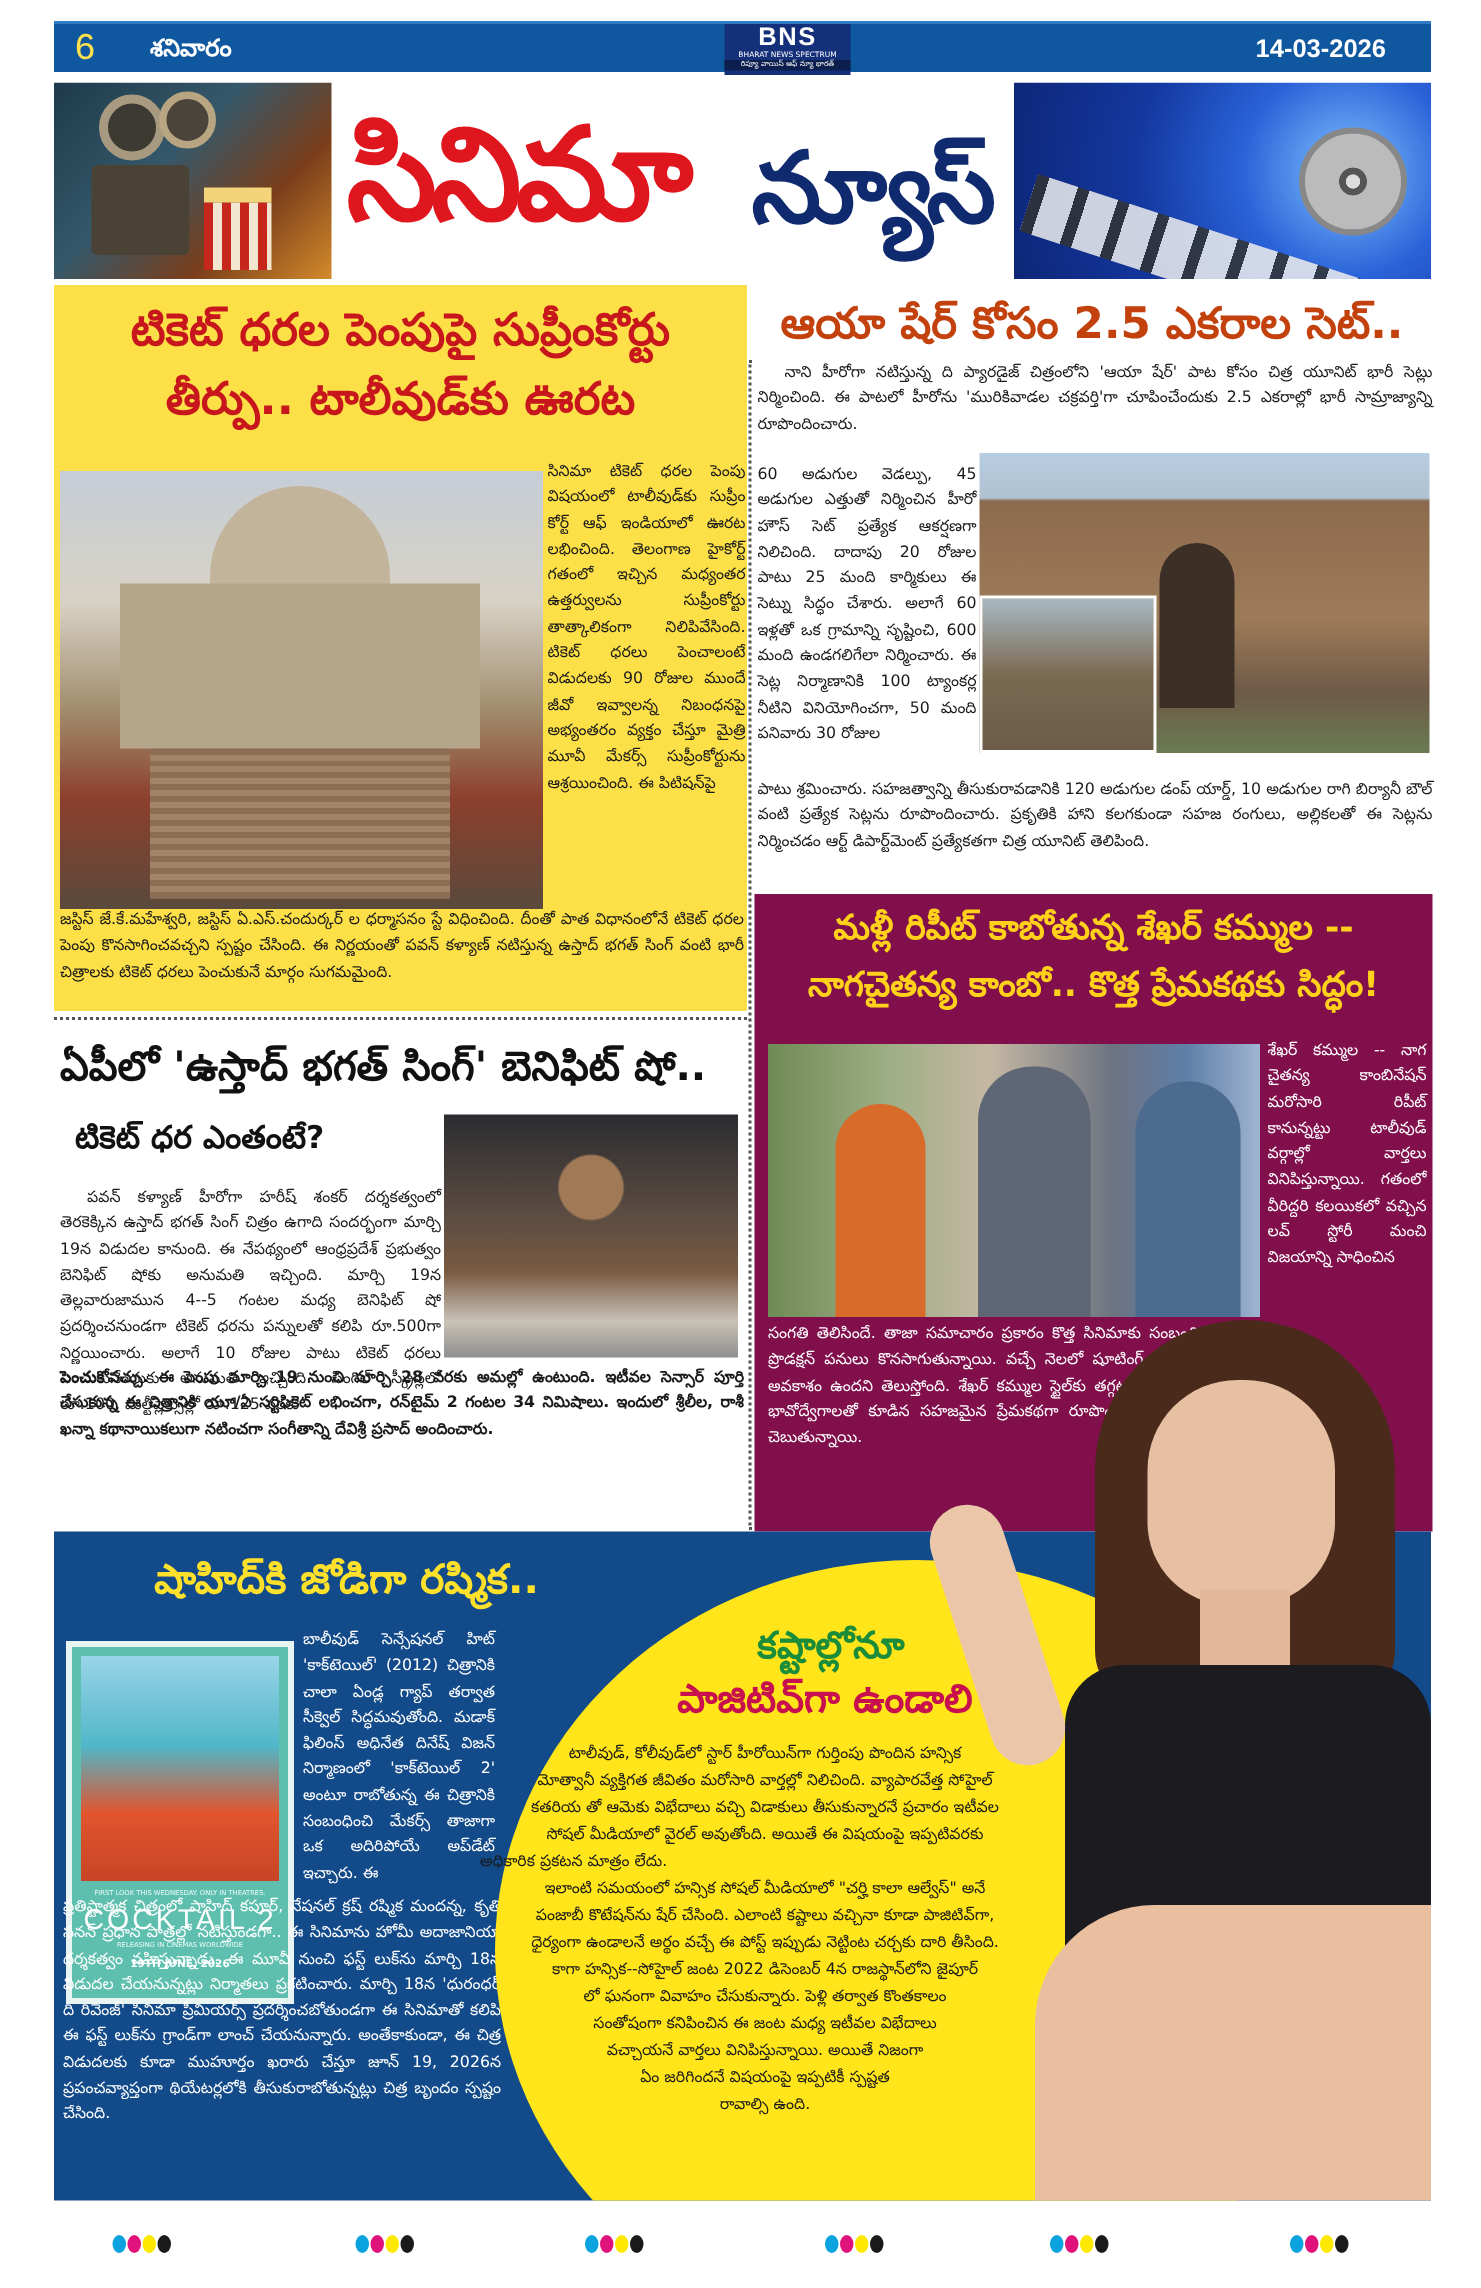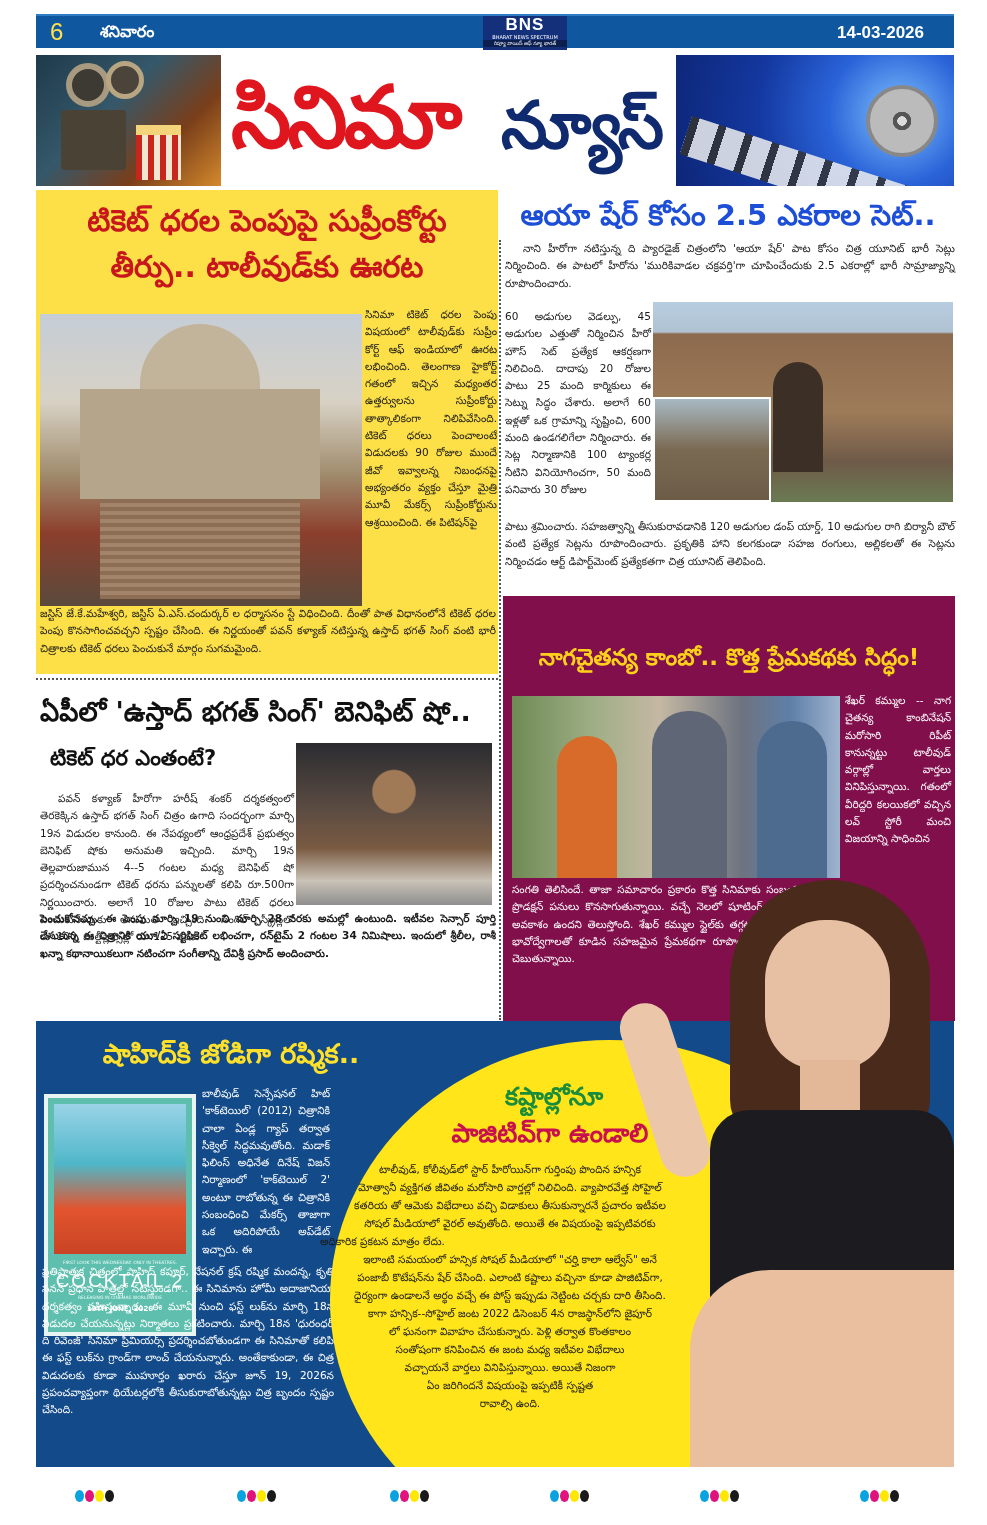--- a/index.html
+++ b/index.html
@@ -37,21 +37,21 @@
   .a1 .img .body { left: 40px; top: 75px; width: 240px; height: 110px; background: #b5a58a; }
   .a1 .img .steps { left: 60px; top: 185px; width: 200px; height: 100px; background: repeating-linear-gradient(180deg,#8e6d55 0 4px,#a2846a 4px 8px); }
   .txt { font-family: "DejaVu Sans", sans-serif; font-size: 10.5px; line-height: 17.3px; color: #1a1a1a; text-align: justify; }
   .a1 .col { left: 329px; top: 116px; width: 132px; }
   .a1 .full { left: 4px; top: 415px; width: 456px; }
 
   .vdiv { left: 499px; top: 240px; width: 0; height: 780px; border-left: 2px dotted #555; }
   .hdiv { left: 36px; top: 678px; width: 462px; border-top: 2px dotted #555; }
 
   
-  .a2 h1 { position: absolute; left: 503px; top: 193px; width: 450px; text-align: center; color: #1d4ed8; font-size: 29px; font-weight: bold; line-height: 44px; }
+  .a2 h1 { position: absolute; left: 503px; top: 193px; width: 450px; text-align: center; color: #c2410c; font-size: 29px; font-weight: bold; line-height: 44px; }
   .a2 .intro { left: 505px; top: 240px; width: 450px; text-indent: 18px; }
   .a2 .col { left: 505px; top: 308px; width: 146px; }
   .a2 .img { left: 653px; top: 302px; width: 300px; height: 200px; background: linear-gradient(180deg,#b7cde0 0%,#b0c2d2 15%,#8c6a4d 16%,#9e7b58 55%,#6e5a48 80%,#6a7b52 100%); }
   .a2 .img .arch { left: 120px; top: 60px; width: 50px; height: 110px; background: #3b2f26; border-radius: 25px 25px 0 0; }
   .a2 .img .inset { left: 0; top: 95px; width: 118px; height: 105px; background: linear-gradient(180deg,#a8b9c3,#7b6a52 50%,#6c5b47); border: 2px solid #fff; }
   .a2 .full { left: 505px; top: 518px; width: 450px; }
 
   
   .a3 h1 { position: absolute; left: 40px; top: 692px; width: 460px; text-align: left; color: #111; font-size: 27px; font-weight: bold; line-height: 40px; }
   .a3 h2 { position: absolute; left: 50px; top: 738px; color: #111; font-size: 21px; font-weight: bold; line-height: 40px; }
@@ -161,21 +161,21 @@
 <div class="a3">
   <h1>ఏపీలో 'ఉస్తాద్ భగత్ సింగ్' బెనిఫిట్ షో..</h1>
   <h2>టికెట్ ధర ఎంతంటే?</h2>
   <div class="abs img"></div>
   <p class="abs txt col">పవన్ కళ్యాణ్ హీరోగా హరీష్ శంకర్ దర్శకత్వంలో తెరకెక్కిన ఉస్తాద్ భగత్ సింగ్ చిత్రం ఉగాది సందర్భంగా మార్చి 19న విడుదల కానుంది. ఈ నేపథ్యంలో ఆంధ్రప్రదేశ్ ప్రభుత్వం బెనిఫిట్ షోకు అనుమతి ఇచ్చింది. మార్చి 19న తెల్లవారుజామున 4--5 గంటల మధ్య బెనిఫిట్ షో ప్రదర్శించనుండగా టికెట్ ధరను పన్నులతో కలిపి రూ.500గా నిర్ణయించారు. అలాగే 10 రోజుల పాటు టికెట్ ధరలు పెంచుకునేందుకు అనుమతి ఇచ్చింది. సింగిల్ స్క్రీన్లలో రూ.100, మల్టీప్లెక్సుల్లో రూ.125 వరకు</p>
   <p class="abs txt full">పెంచుకోవచ్చు. ఈ పెంపు మార్చి 19 నుంచి మార్చి 28 వరకు అమల్లో ఉంటుంది. ఇటీవల సెన్సార్ పూర్తి చేసుకున్న ఈ చిత్రానికి యూ/ఏ సర్టిఫికెట్ లభించగా, రన్‌టైమ్ 2 గంటల 34 నిమిషాలు. ఇందులో శ్రీలీల, రాశీ ఖన్నా కథానాయికలుగా నటించగా సంగీతాన్ని దేవిశ్రీ ప్రసాద్ అందించారు.</p>
 </div>
 
 <div class="abs a4">
   <h1>
-    <br>
+    <span>మళ్లీ రిపీట్ కాబోతున్న శేఖర్ కమ్ముల --</span><br>
     <span>నాగచైతన్య కాంబో.. కొత్త ప్రేమకథకు సిద్ధం!</span>
   </h1>
   <div class="abs img">
     <div class="abs p1"></div>
     <div class="abs p2"></div>
     <div class="abs p3"></div>
   </div>
   <p class="abs txt col">శేఖర్ కమ్ముల -- నాగ చైతన్య కాంబినేషన్ మరోసారి రిపీట్ కానున్నట్టు టాలీవుడ్ వర్గాల్లో వార్తలు వినిపిస్తున్నాయి. గతంలో వీరిద్దరి కలయికలో వచ్చిన లవ్ స్టోరీ మంచి విజయాన్ని సాధించిన</p>
   <p class="abs txt full">సంగతి తెలిసిందే. తాజా సమాచారం ప్రకారం కొత్త సినిమాకు సంబంధించిన ప్రీ-ప్రొడక్షన్ పనులు కొనసాగుతున్నాయి. వచ్చే నెలలో షూటింగ్ ప్రారంభం అయ్యే అవకాశం ఉందని తెలుస్తోంది. శేఖర్ కమ్ముల స్టైల్‌కు తగ్గట్టుగా ఈ చిత్రం కూడా భావోద్వేగాలతో కూడిన సహజమైన ప్రేమకథగా రూపొందనుందని సినీ వర్గాలు చెబుతున్నాయి.</p>
 </div>

